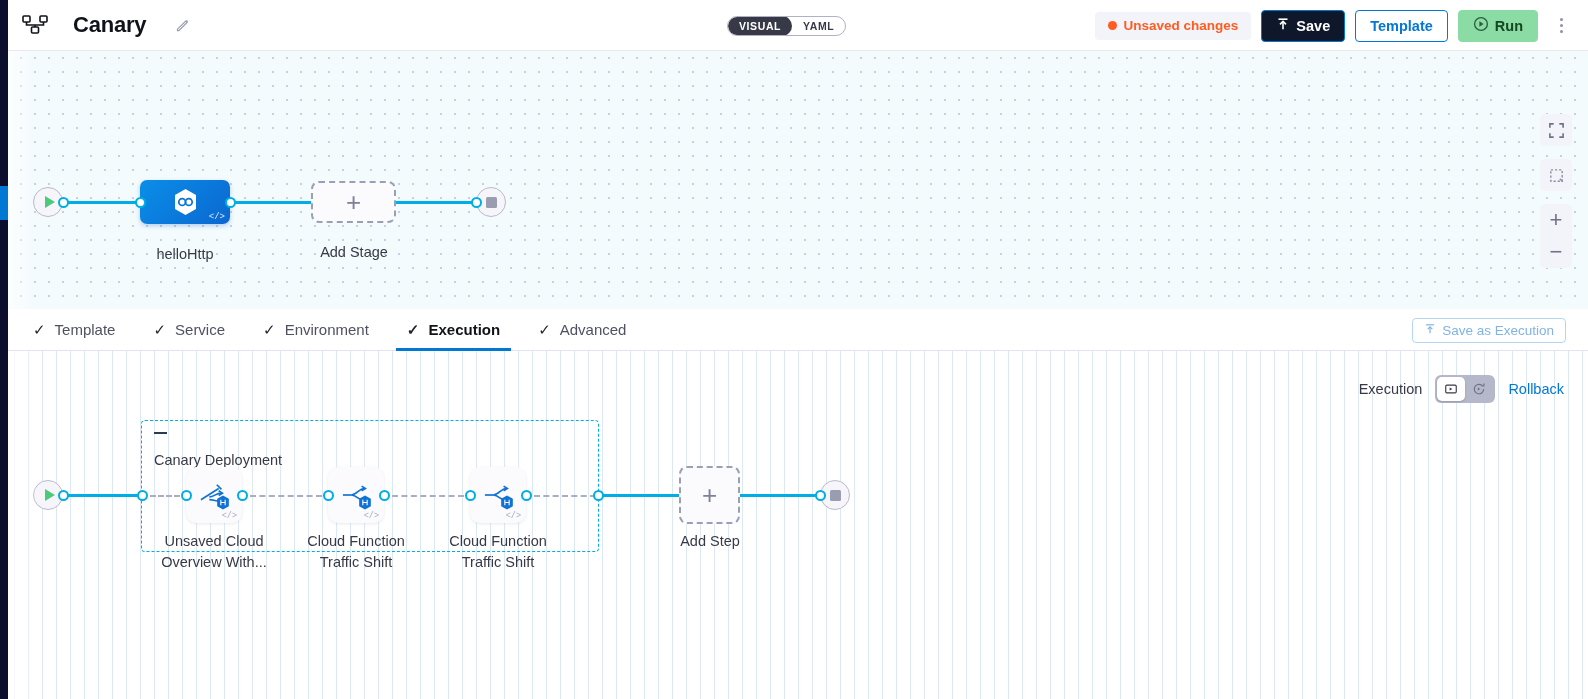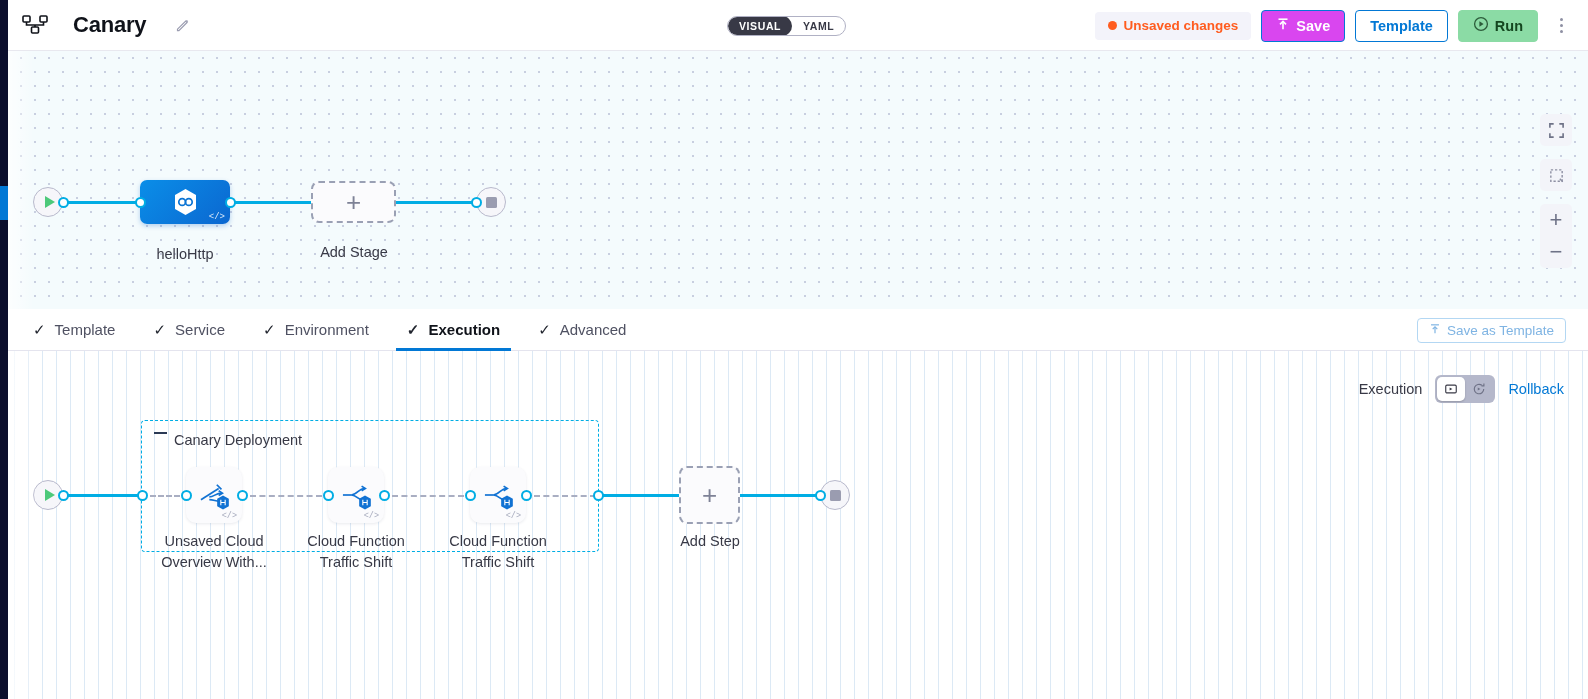--- a/index.html
+++ b/index.html
@@ -56,21 +56,21 @@
     background: #f3f3fa; border-radius: 4px; height: 28px;
     display: flex; align-items: center; gap: 7px; padding: 0 13px;
     font-size: 13.5px; font-weight: bold; color: #ff5c1f;
   }
   .unsaved-dot { width: 9px; height: 9px; border-radius: 50%; background: #ff5c1f; }
   .btn {
     height: 32px; border-radius: 4px; display: flex; align-items: center;
     gap: 6px; padding: 0 14px; font-size: 14.5px; font-weight: bold;
     cursor: pointer; white-space: nowrap;
   }
-  .btn-save { background: #d946ef; color: #fff; border: 1px solid #0278d5; }
+  .btn-save { background: #0f172a; color: #fff; border: 1px solid #0278d5; }
   .btn-discard { background: #fff; color: #0278d5; border: 1px solid #0278d5; }
   .btn-run { background: #8bdba5; color: #14461f; border: 1px solid #8bdba5; }
   .kebab {
     width: 26px; height: 32px; display: flex; flex-direction: column;
     align-items: center; justify-content: center; gap: 3px; cursor: pointer;
   }
   .kebab i { width: 3px; height: 3px; border-radius: 50%; background: #8e90a3; display: block; }
 
   
   .canvas-top {
@@ -203,22 +203,22 @@
     position: absolute; right: 5px; bottom: 2px; font-size: 8.5px;
     color: #a7abbd; font-family: "Liberation Mono", monospace;
   }
 
   .group-box {
     position: absolute; border: 1.4px dashed #00ade4; border-radius: 4px;
     background: rgba(255,255,255,0.0);
   }
   .group-title {
     position: absolute; left: 12px; top: 11px;
-    display: flex; align-items: flex-start; gap: 7px;
-    font-size: 14.5px; color: #383946; white-space: nowrap;
+    display: flex; align-items: flex-start; gap: 18px;
+    font-size: 14.5px; color: #383946; white-space: nowrap; flex-direction: column;
   }
   .collapse-bar { width: 13px; height: 2px; background: #2b3a55; display: block; }
 
   
   .canvas-ctrls {
     position: absolute; right: 16px; top: 63px;
     display: flex; flex-direction: column; gap: 13px; z-index: 6;
   }
   .ctrl-btn {
     width: 32px; height: 32px; border-radius: 5px; background: #f3f4f9;
@@ -390,21 +390,21 @@
     </div>
 
     <div class="save-tpl">
       <span>
         <svg viewBox="0 0 13 13" width="12" height="12" fill="none" stroke="#7fb4e3" stroke-width="1.3">
           <path d="M2.2 2 L10.8 2"></path>
             <path d="M6.5 11.2 L6.5 4.3"></path>
             <path d="M4 6.7 L6.5 4.1 L9 6.7"></path>
         </svg>
       </span>
-      <span>Save as Template</span>
+      <span>Save as Execution</span>
     </div>
   </div>
 
   <div class="canvas-bot">
 
     <div class="exec-bar">
       <span class="exec-label">Execution</span>
       <div class="exec-toggle">
         <div class="exec-seg on">
           <svg viewBox="0 0 16 16" width="14" height="14" fill="none" stroke="#383946" stroke-width="1.3">

